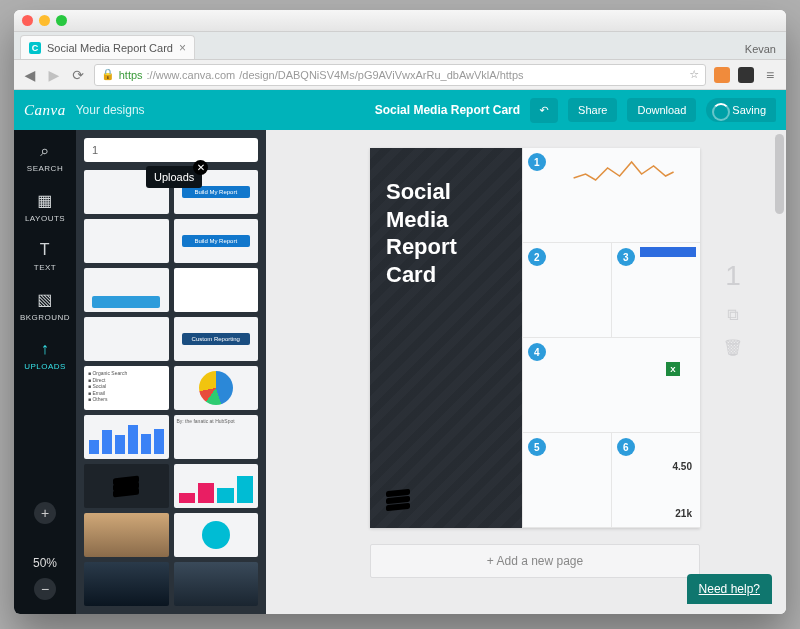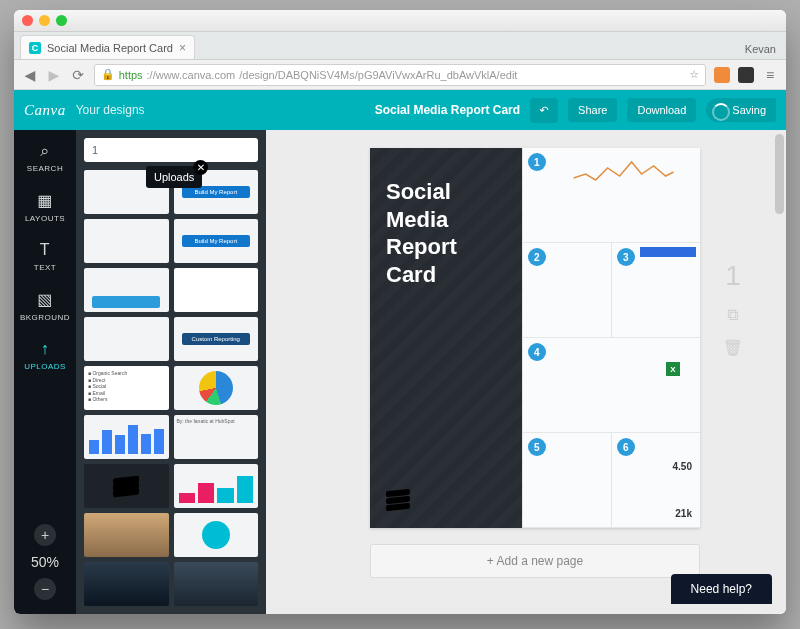--- a/index.html
+++ b/index.html
@@ -37,21 +37,21 @@
   .saving::before { content:""; position:absolute; left:6px; top:50%; width:14px; height:14px; margin-top:-7px; border:2px solid rgba(255,255,255,.4); border-top-color:#fff; border-radius:50%; }
 
   .body { flex:1; display:flex; min-height:0; }
 
   .rail { width:62px; background:#0d1318; display:flex; flex-direction:column; align-items:center; padding-top:2px; }
   .rail-item { width:100%; padding:10px 0 8px; text-align:center; color:#d0d4d6; font-size:8px; letter-spacing:.5px; cursor:pointer; }
   .rail-item.active { color:#36e0e6; }
   .rail-ico { font-size:16px; display:block; margin-bottom:4px; }
   .zoomctl { margin-top:auto; margin-bottom:14px; display:flex; flex-direction:column; align-items:center; gap:8px; }
   .zbtn { width:22px; height:22px; border-radius:50%; background:#2a3036; color:#ccc; display:flex; align-items:center; justify-content:center; font-size:14px; cursor:pointer; }
-  .zlabel { color:#ddd; font-size:14px; }
+  .zlabel { color:#ddd; font-size:12px;margin-top:24px; }
 
   .panel { width:190px; background:#2a323a; display:flex; flex-direction:column; padding:8px; gap:8px; overflow:hidden; position:relative; }
   .searchbox { height:24px; background:#fff; border-radius:3px; display:flex; align-items:center; padding:0 8px; font-size:11px; color:#666; }
   .up-toast { position:absolute; top:36px; left:70px; background:#0d1318; color:#fff; font-size:11px; padding:5px 8px; border-radius:3px; z-index:5; }
   .up-toast .x { position:absolute; right:-6px; top:-6px; width:15px; height:15px; border-radius:50%; background:#000; color:#fff; font-size:10px; display:flex; align-items:center; justify-content:center; cursor:pointer; }
   .thumbgrid { flex:1; overflow:hidden; display:grid; grid-template-columns:1fr 1fr; grid-auto-rows:44px; gap:5px; }
   .th { background:#f3f4f6; border-radius:2px; overflow:hidden; position:relative; }
   .th.dark { background:#1d2329; }
   .th .bluebtn { position:absolute; left:10%; right:10%; height:12px; border-radius:2px; font-size:6px; color:#fff; display:flex; align-items:center; justify-content:center; }
   .pie { width:34px; height:34px; border-radius:50%; margin:5px auto;
@@ -77,21 +77,21 @@
   .tile.full { grid-column:1 / span 2; }
   .fakechart { position:absolute; top:8px; right:6px; left:30px; height:30px; }
   .fakechart svg { width:100%; height:100%; }
 
   .addpage { position:absolute; left:104px; top:414px; width:330px; height:34px; border:1px solid #dcdcde; color:#888; font-size:12px; display:flex; align-items:center; justify-content:center; background:#f5f5f6; border-radius:2px; cursor:pointer; }
 
   .pagectrl { position:absolute; right:38px; top:130px; width:30px; color:#cfcfd2; text-align:center; }
   .pagectrl .pn { font-size:28px; font-weight:300; color:#cfcfd2; }
   .pagectrl .ic { font-size:16px; margin-top:14px; color:#d0d0d3; }
 
-  .help { position:absolute; right:14px; bottom:10px; background:#0f172a; color:#fff; font-size:12px; padding:8px 20px; border-radius:4px 4px 0 0; cursor:pointer; }
+  .help { position:absolute; right:14px; bottom:10px; background:#0f766e; color:#fff; font-size:12px; padding:8px 12px; border-radius:4px 4px 0 0; cursor:pointer;text-decoration:underline; }
 </style>
 </head>
 <body>
 
 <div class="window">
   <div class="titlebar">
     <div class="tl-btn red"></div>
     <div class="tl-btn yel"></div>
     <div class="tl-btn grn"></div>
   </div>
@@ -104,21 +104,21 @@
     <div class="profile">Kevan</div>
   </div>
   <div class="addrbar">
     <span class="navicn">◀</span>
     <span class="navicn" style="opacity:.4">▶</span>
     <span class="navicn">⟳</span>
     <div class="urlbox">
       <span class="lock">🔒</span>
       <span style="color:#3a9a3a">https</span>
       <span class="grey">://www.canva.com</span>
-      <span class="grey">/design/DABQNiSV4Ms/pG9AViVwxArRu_dbAwVklA/edit</span>
+      <span class="grey">/design/DABQNiSV4Ms/pG9AViVwxArRu_dbAwVklA/https</span>
       <span style="margin-left:auto" class="grey">☆</span>
     </div>
     <div class="exticn" style="background:#f08b3c"></div>
     <div class="exticn" style="background:#333"></div>
     <span class="navicn">≡</span>
   </div>
 
   <div class="app">
     <div class="app-header">
       <span class="brand">Canva</span>

